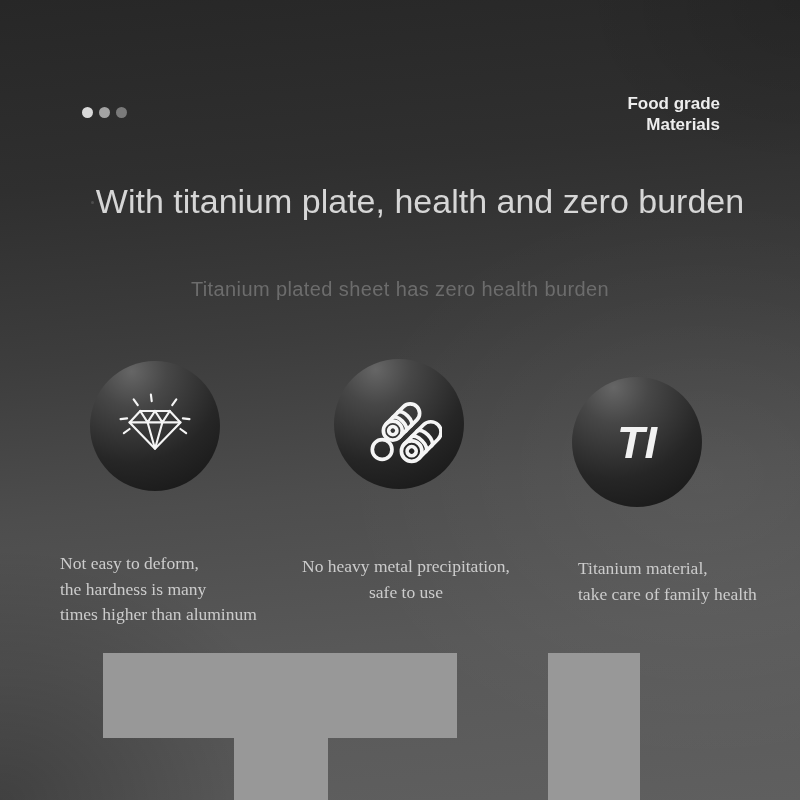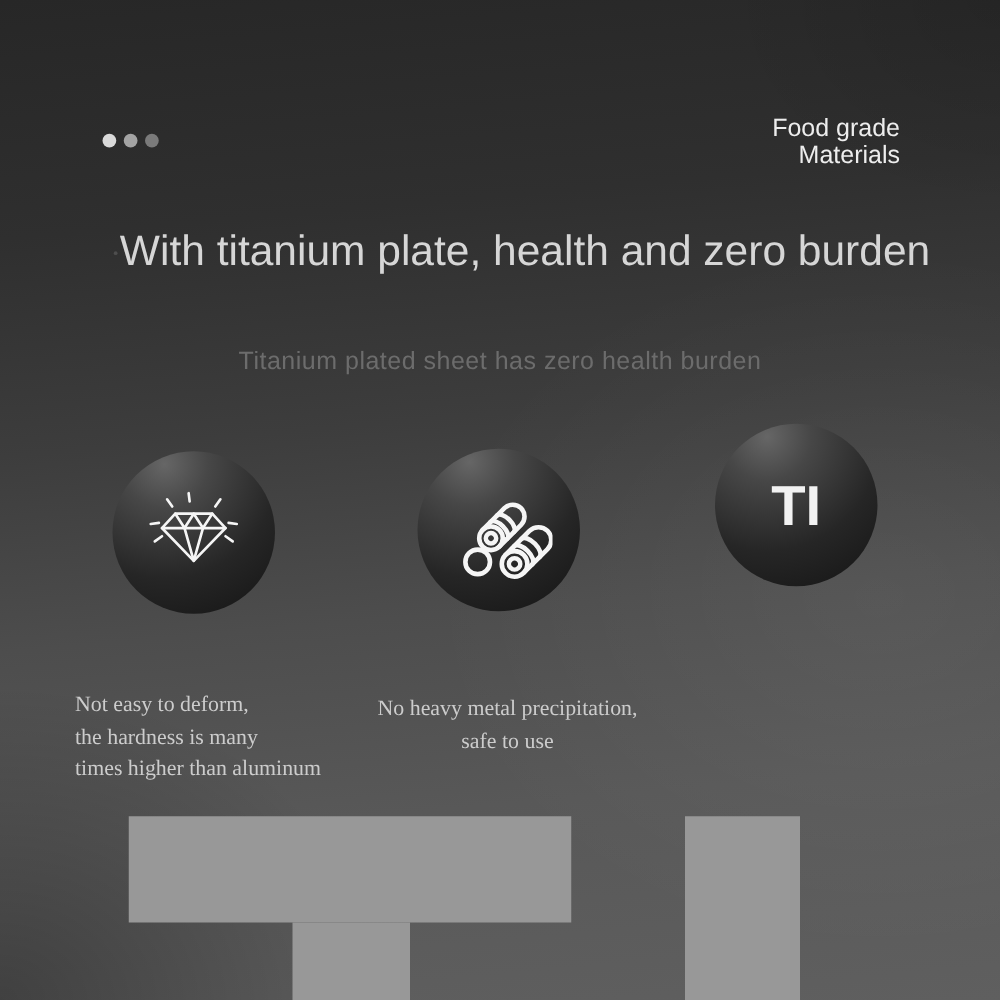--- a/index.html
+++ b/index.html
@@ -12,41 +12,41 @@
       radial-gradient(70% 55% at 88% 60%, rgba(255,255,255,0.05), rgba(255,255,255,0) 65%),
       linear-gradient(175deg, var(--bg-top,#272727) 0%, #2f2f2f 22%, #3d3d3d 42%, #4d4d4d 60%, #585858 78%, var(--bg-bottom,#5f5f5f) 100%);
   }
   .dots{position:absolute;left:82px;top:107px;display:flex;gap:6px;}
   .dot{width:11px;height:11px;border-radius:50%;}
   .dot1{background:var(--dot-1,#d9d9d9);}
   .dot2{background:var(--dot-2,#a3a3a3);}
   .dot3{background:var(--dot-3,#7a7a7a);}
   .badge{
     position:absolute;top:93px;right:80px;text-align:right;
-    font-weight:400;font-size:20px;line-height:21px;
+    font-weight:700;font-size:17px;line-height:21px;
     color:var(--badge-text,#ededed);white-space:pre-line;
   }
   .heading{
     position:absolute;left:40px;right:0;top:181px;text-align:center;
     font-family:Liberation Sans, sans-serif;
     font-size:34px;line-height:1.2;color:var(--heading-text,#d6d6d6);
   }
   .heading-dot{position:absolute;left:91px;top:201px;width:3px;height:3px;border-radius:50%;background:rgba(255,255,255,0.14);}
   .subtitle{
     position:absolute;left:0;right:0;top:278px;text-align:center;
     font-size:20px;letter-spacing:0.4px;color:var(--subtitle-text,#6c6c6c);
   }
   .circle{
     position:absolute;width:130px;height:130px;border-radius:50%;
     display:flex;align-items:center;justify-content:center;
     background:radial-gradient(135% 135% at 32% 8%, var(--circle-light,#666666) 0%, #474747 20%, #262626 52%, var(--circle-dark,#141414) 85%);
   }
   .c1{left:90px;top:361px;}
   .c2{left:334px;top:359px;}
-  .c3{left:572px;top:339px;}
+  .c3{left:572px;top:377px;font-style:italic;}
   .icon-svg{width:82px;height:82px;display:block;}
   .c1 .icon-svg{margin-top:6px;}
   .c2 .icon-svg{margin-top:10px;margin-left:4px;}
   .ti-label{
     font-weight:700;font-size:45px;color:#f2f2f2;letter-spacing:0px;margin-top:2px;
     font-family:"Liberation Sans",sans-serif;
   }
   .caption{
     position:absolute;white-space:pre-line;
     font-family:"Liberation Serif","DejaVu Serif",serif;
@@ -117,18 +117,20 @@
 
   <div class="circle c3">
     <span class="ti-label">TI</span>
   </div>
 
   <div class="caption cap1">Not easy to deform,
 the hardness is many
 times higher than aluminum</div>
   <div class="caption cap2">No heavy metal precipitation,
 safe to use</div>
+  <div class="caption cap3">Titanium material,
+take care of family health</div>
 
   <div class="wm wm-t-bar"></div>
   <div class="wm wm-t-stem"></div>
   <div class="wm wm-i"></div>
 
 </div>
 
 </body></html>

